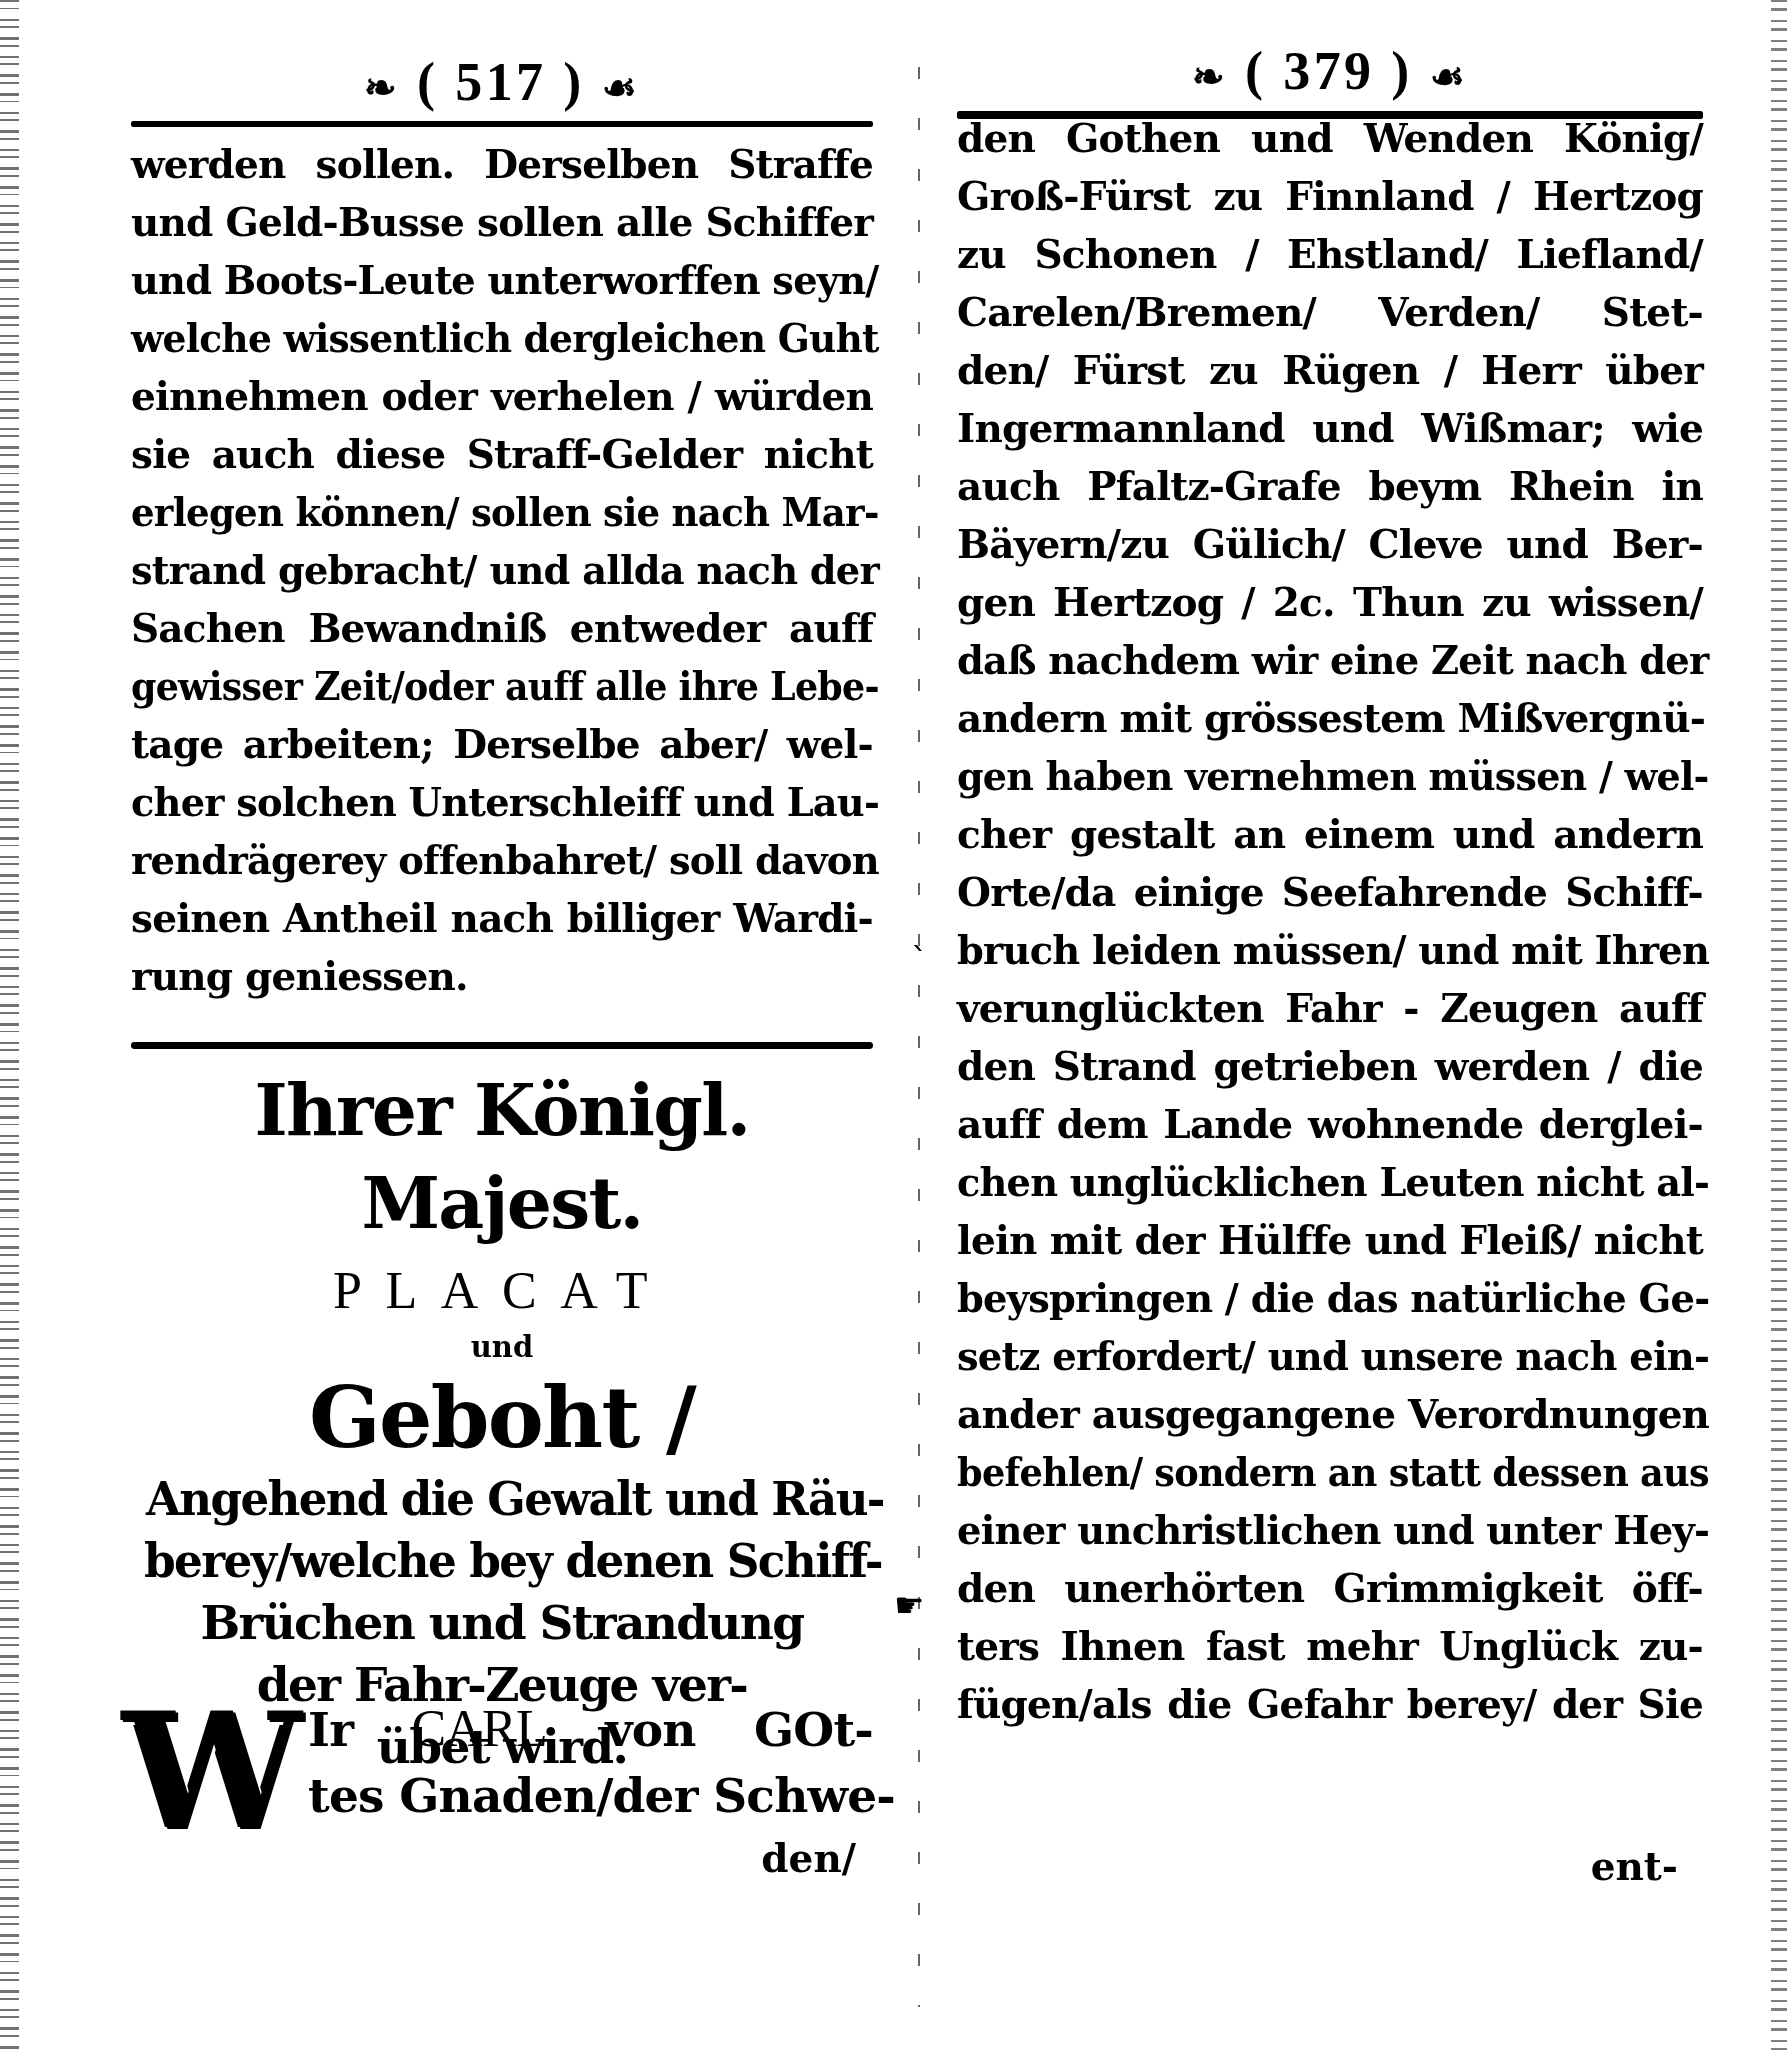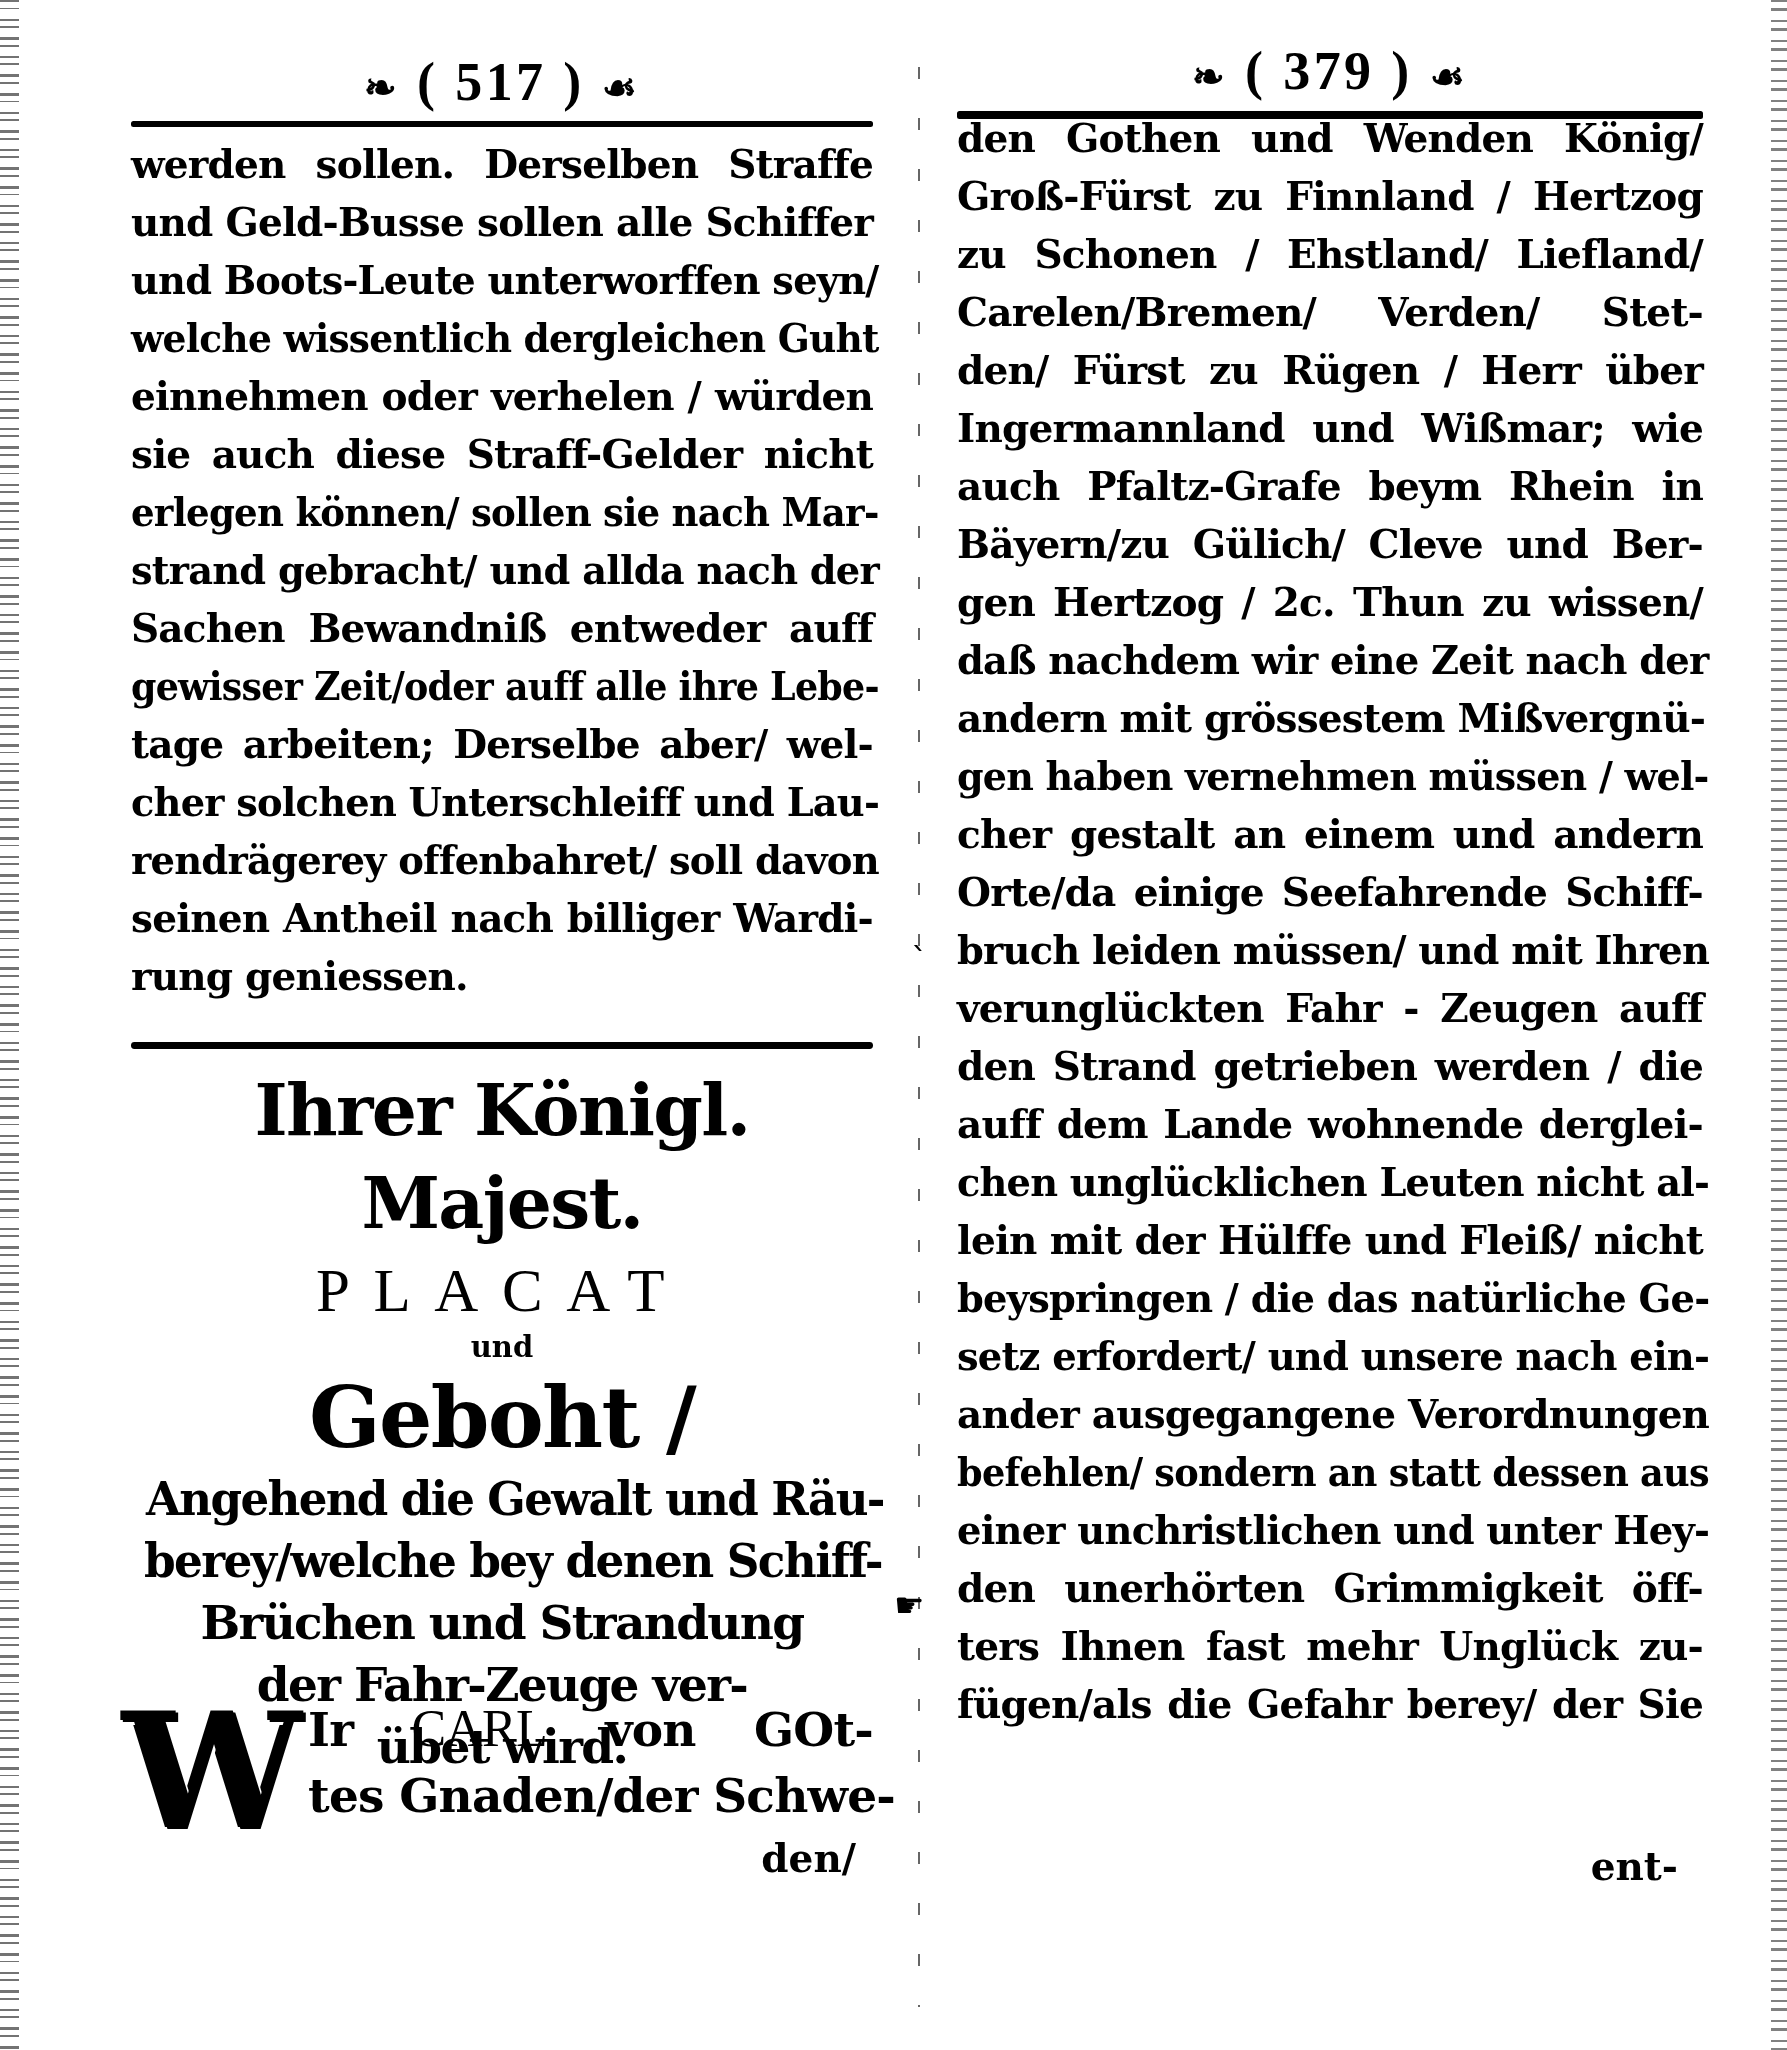--- a/index.html
+++ b/index.html
@@ -65,21 +65,21 @@
     height: 6.7px; background: #000; border-radius: 3.4px;
   }
 
   .title-block { position: absolute; left: 0; right: 0; top: 1064px; text-align: center; }
   .t-majest {
     font-family: "DejaVu Serif", serif; font-weight: bold;
     font-size: 71px; line-height: 93px; letter-spacing: -1.7px;
   }
   .t-placat {
     font-family: "Liberation Serif", serif;
-    font-size: 61px; line-height: 71px; letter-spacing: 23.6px;
+    font-size: 52px; line-height: 71px; letter-spacing: 23.6px;
     margin-top: 5px;
   }
   .t-und {
     font-family: "DejaVu Serif", serif; font-weight: bold;
     font-size: 29px; line-height: 42px;
   }
   .t-geboht {
     font-family: "DejaVu Serif", serif; font-weight: bold;
     font-size: 84px; line-height: 100px; letter-spacing: -1.7px;
   }

